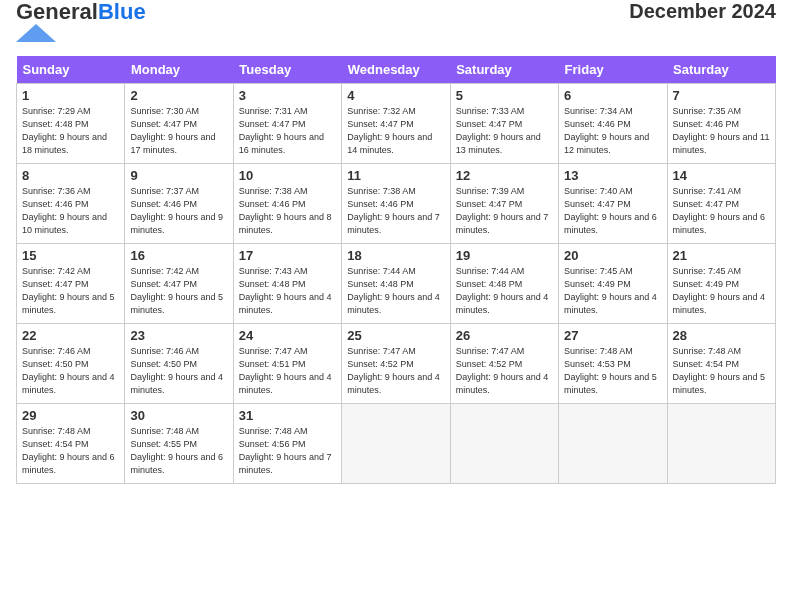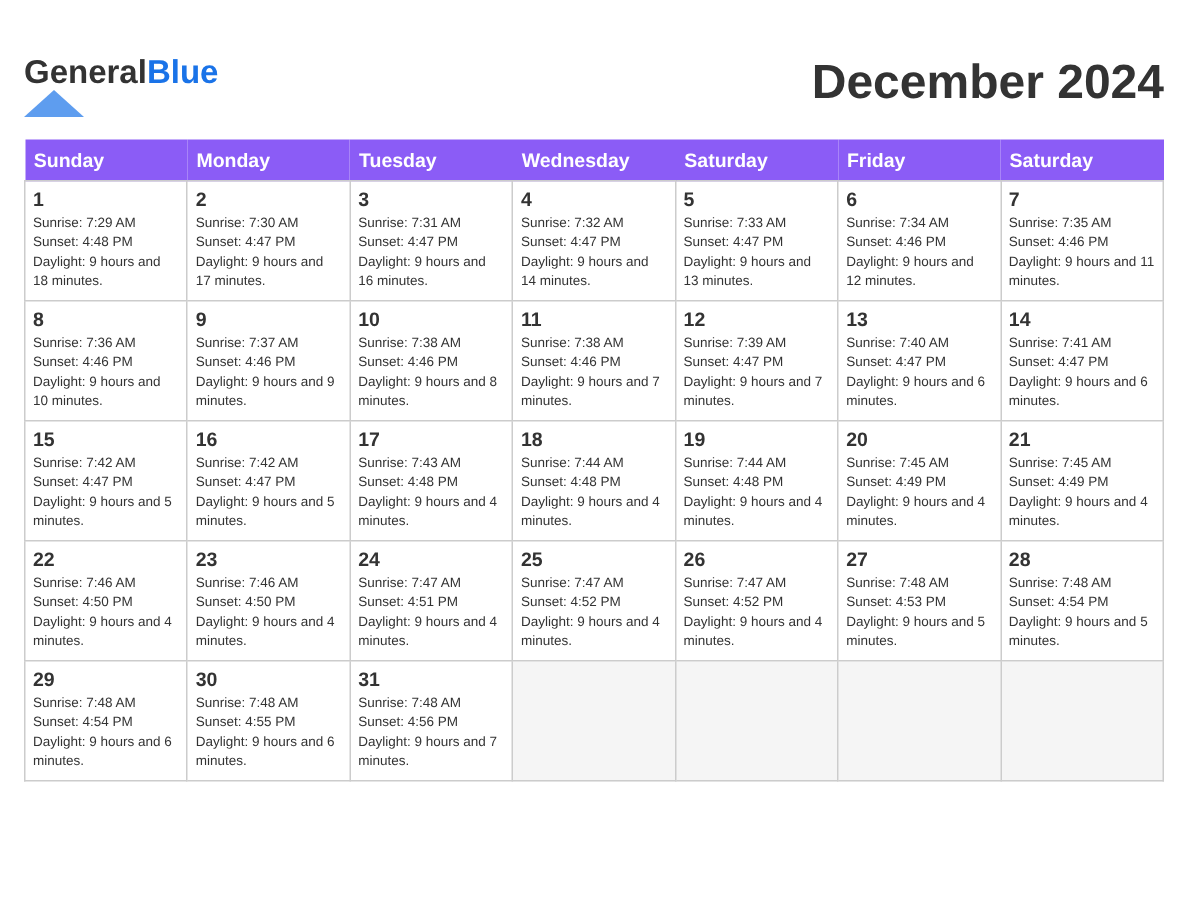--- a/index.html
+++ b/index.html
@@ -5,22 +5,21 @@
     * { box-sizing: border-box; margin: 0; padding: 0; }
     body {
       font-family: Arial, sans-serif;
       background: #fff;
       width: 792px;
       height: 612px;
       overflow: hidden;
     }
     .container {
       width: 792px;
-      padding: 16px 16px 8px 16px;
-      margin-top: 20px;
+      padding: 0 16px 8px 16px;
     }
     .header {
       display: flex;
       justify-content: space-between;
       align-items: flex-start;
       margin-bottom: 10px;
     }
     .logo {
       display: flex;
       align-items: center;
@@ -31,21 +30,21 @@
       color: #333;
       line-height: 1.1;
     }
     .logo-text span {
       color: #1a73e8;
     }
     .title-block {
       text-align: right;
     }
     .month-title {
-      font-size: 32px;
+      font-size: 20px;
       font-weight: bold;
       color: #333;
     }
     .location {
       font-size: 15px;
       color: #555;
     }
     table {
       width: 100%;
       border-collapse: collapse;

